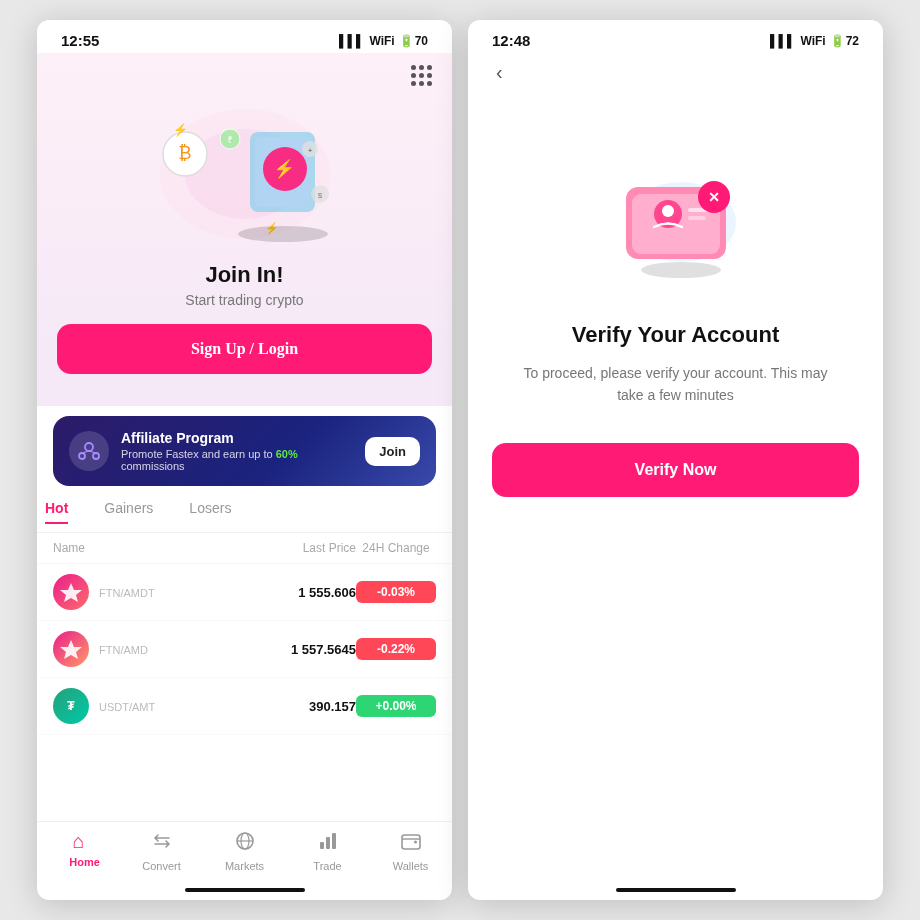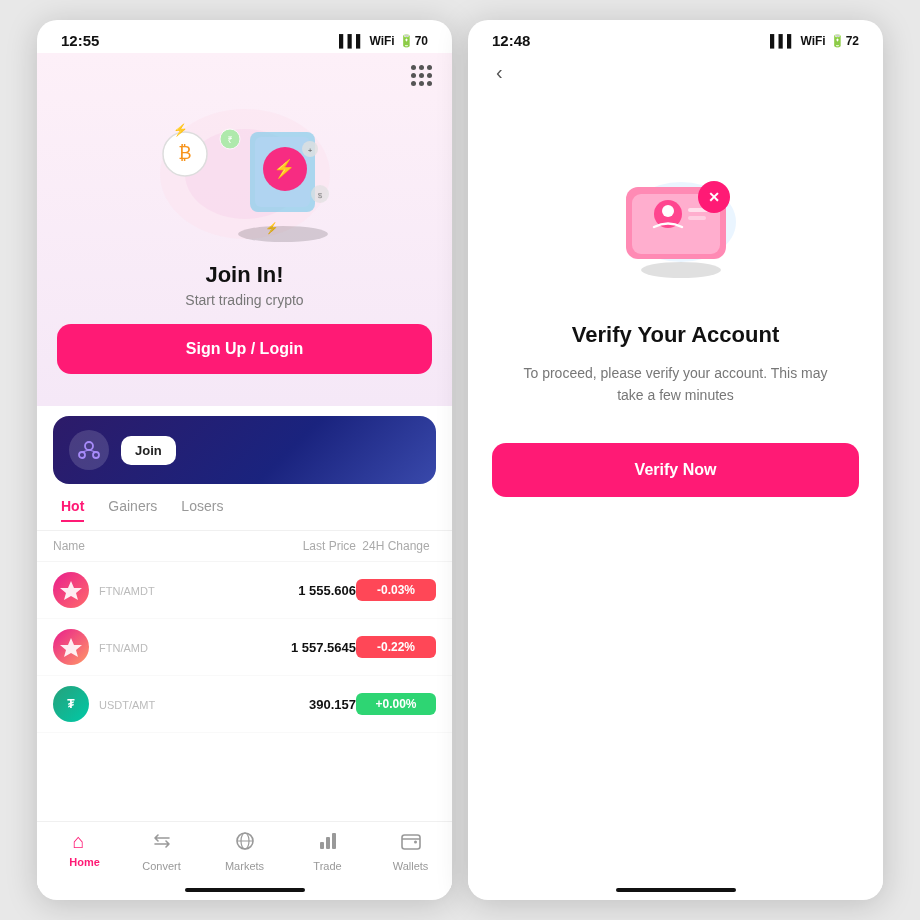--- a/index.html
+++ b/index.html
@@ -11,21 +11,21 @@
       width: 920px;
       height: 920px;
       font-family: -apple-system, BlinkMacSystemFont, 'Segoe UI', sans-serif;
       gap: 16px;
     }
 
     .phone {
       width: 415px;
       height: 880px;
       background: #fff;
-      border-radius: 20px;
+      border-radius: 12px;
       overflow: hidden;
       box-shadow: 0 4px 32px rgba(0,0,0,0.18);
       display: flex;
       flex-direction: column;
       position: relative;
     }
 
     
     .status-bar {
       display: flex;
@@ -94,20 +94,21 @@
       width: 100%;
       background: #ff1a75;
       color: #fff;
       border: none;
       border-radius: 14px;
       padding: 16px;
       font-size: 16px;
       font-weight: 600;
       cursor: pointer;
       margin-bottom: 12px;
+      font-family: Liberation Serif, serif;
     }
 
     .affiliate-banner {
       background: linear-gradient(135deg, #2d1b69 0%, #1a237e 60%, #3949ab 100%);
       border-radius: 16px;
       margin: 10px 16px 0;
       padding: 14px 16px;
       display: flex;
       align-items: center;
       gap: 12px;
@@ -135,22 +136,22 @@
       border-radius: 10px;
       padding: 7px 14px;
       font-size: 13px;
       font-weight: 600;
       cursor: pointer;
       flex-shrink: 0;
     }
 
     .market-tabs {
       display: flex;
-      gap: 24px;
-      padding: 14px 24px 8px;
+      gap: 36px;
+      padding: 14px 8px 8px;
       border-bottom: 1px solid #f0f0f0;
       flex-shrink: 0;
     }
     .tab-item {
       font-size: 14px;
       color: #999;
       cursor: pointer;
       padding-bottom: 6px;
       font-weight: 500;
     }
@@ -362,20 +363,26 @@
     <div class="affiliate-banner">
       <div class="aff-icon">
         <svg width="22" height="22" viewBox="0 0 22 22">
           <circle cx="11" cy="7" r="4" fill="none" stroke="#a78bfa" stroke-width="1.8"></circle>
           <circle cx="4" cy="16" r="3" fill="none" stroke="#a78bfa" stroke-width="1.8"></circle>
           <circle cx="18" cy="16" r="3" fill="none" stroke="#a78bfa" stroke-width="1.8"></circle>
           <line x1="11" y1="11" x2="4" y2="13" stroke="#a78bfa" stroke-width="1.2"></line>
           <line x1="11" y1="11" x2="18" y2="13" stroke="#a78bfa" stroke-width="1.2"></line>
         </svg>
       </div>
+      <div class="aff-text">
+        <div class="aff-title">Affiliate Program</div>
+        <div class="aff-desc">
+          <span>Promote Fastex and earn up to </span><span class="aff-highlight">60%</span><span> commissions</span>
+        </div>
+      </div>
       <button class="join-btn">Join</button>
     </div>
 
     <div class="market-tabs">
       <div class="tab-item active">Hot</div>
       <div class="tab-item">Gainers</div>
       <div class="tab-item">Losers</div>
     </div>
 
     <div class="table-header">

